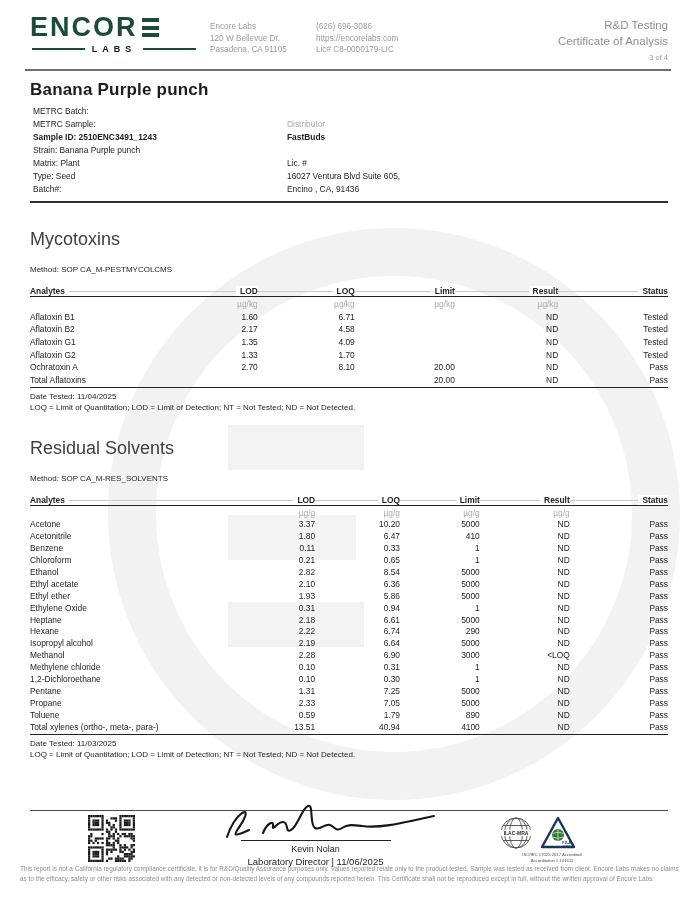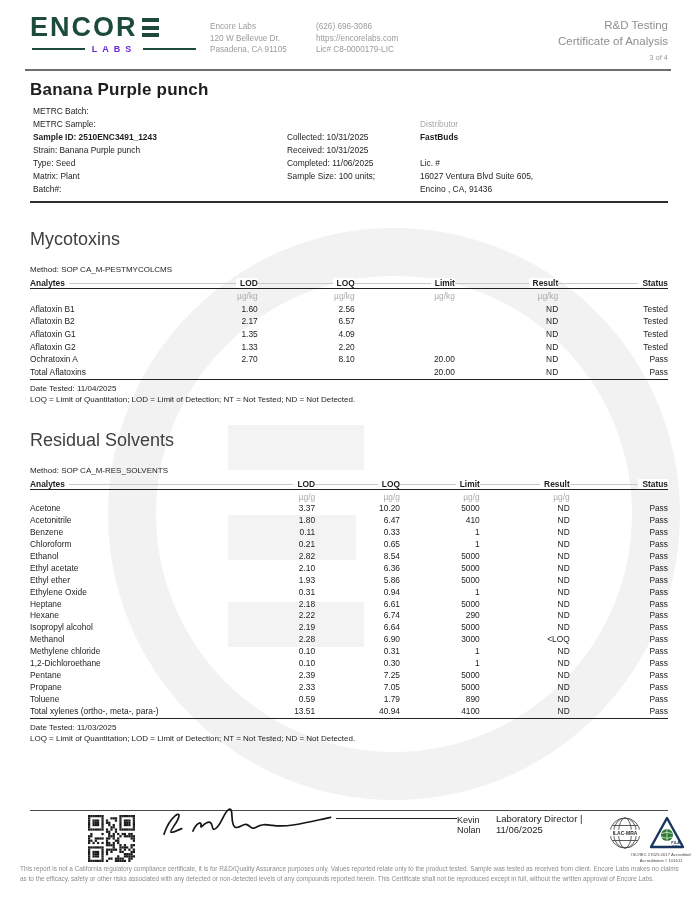--- a/index.html
+++ b/index.html
@@ -15,21 +15,21 @@
   .wm-bar.b3{top:602px;}
 
   .content{position:relative;z-index:1;padding:14px 28px 0 30px;}
 
   
   .header{display:flex;align-items:flex-start;}
   .logo-block{width:168px;flex:none;}
   .logo-line1{display:flex;align-items:center;color:#1d4b3a;font-weight:700;font-size:27px;letter-spacing:2px;line-height:1;}
   .logo-e{display:inline-flex;flex-direction:column;justify-content:space-between;height:19px;width:17px;margin-left:4px;}
   .logo-e i{display:block;height:4px;background:#1d4b3a;}
-  .logo-labs{display:flex;align-items:center;color:#6d28d9;margin-top:3px;padding:0 2px;}
+  .logo-labs{display:flex;align-items:center;color:#0f172a;margin-top:3px;padding:0 2px;}
   .logo-labs .rule{flex:1;height:2px;background:#1d4b3a;}
   .logo-labs .labs-text{font-size:9px;font-weight:700;letter-spacing:5px;margin:0 7px;}
   .lab-col{font-size:8.2px;color:#9b9b9b;line-height:1.42;margin-top:7px;}
   .lab-col.addr{margin-left:12px;width:92px;}
   .lab-col.contact{margin-left:14px;}
   .head-right{margin-left:auto;text-align:right;margin-top:4px;}
   .head-right .rt{font-size:11.5px;color:#8f8f8f;line-height:1.35;}
   .head-right .pg{font-size:7.5px;color:#9b9b9b;margin-top:4px;}
   .header-rule{border-bottom:2px solid #6e6e6e;margin:7px -3px 0 -5px;}
 
@@ -41,21 +41,21 @@
   .sample-col.mid{padding-top:26px;}
   .dist-label{color:#a9a9a9;padding-top:13px;}
   .dist-name{font-weight:700;}
   .spacer13{height:13px;}
   .sample-rule{border-bottom:2px solid #2e2e2e;margin-top:5px;}
 
   
   .section{margin-top:26px;}
   .section-title{font-size:18px;color:#404040;}
   .method{font-size:8px;margin-top:15px;}
-  table{width:100%;border-collapse:collapse;table-layout:fixed;margin-top:4px;border-bottom:1.6px solid #222;}
+  table{width:100%;border-collapse:collapse;table-layout:fixed;margin-top:12px;border-bottom:1.6px solid #222;}
   th{font-size:8.4px;font-weight:700;text-align:right;padding:0;
      background-image:linear-gradient(to bottom,transparent 46%,#c9c9c9 46%,#c9c9c9 58%,transparent 58%);}
   th:first-child{text-align:left;}
   th span{background:#fff;display:inline-block;padding-left:4px;}
   th:first-child span{padding:0 4px 0 0;}
   thead tr.cols{border-bottom:1.6px solid #222;}
   tr.units td{color:#ababab;font-size:8.4px;line-height:12.5px;text-align:right;padding:1px 0 0 0;}
   tbody td{font-size:8.4px;text-align:right;padding:0;vertical-align:bottom;white-space:nowrap;overflow:hidden;}
   tbody td:first-child, tr.units td:first-child{text-align:left;}
   .t-myco tbody td{line-height:12.7px;}
@@ -65,21 +65,21 @@
   .t-solv col.c1{width:30%}.t-solv col.c2{width:14.7%}.t-solv col.c3{width:13.3%}
   .t-solv col.c4{width:12.5%}.t-solv col.c5{width:14.1%}.t-solv col.c6{width:15.4%}
   .date-tested{font-size:8px;margin-top:4px;}
   .legend{font-size:8px;margin-top:2px;}
 
   
   .footer{position:absolute;left:30px;right:28px;top:810px;z-index:2;}
   .footer-rule{border-top:1.5px solid #4a4a4a;}
   .footer-row{display:flex;align-items:flex-start;}
   .qr{margin:4px 0 0 58px;flex:none;}
-  .sig-block{flex:1;display:flex;align-items:center;margin-top:-14px;}
+  .sig-block{flex:1;display:flex;flex-direction:column;align-items:center;margin-top:-14px;text-align:center;}
   .sig-line{width:150px;border-top:1.5px solid #222;margin-top:-9px;}
   .sig-name{font-size:9px;margin-top:3px;}
   .sig-title{font-size:9.5px;margin-top:2px;}
   .logos-wrap{flex:none;margin-right:72px;margin-top:4px;}
   .disclaimer{position:absolute;left:20px;right:14px;top:864px;z-index:1;font-size:6.4px;line-height:1.5;color:#8d8d8d;text-align:left;}
 </style>
 </head>
 <body>
 
 <div class="page">
@@ -126,30 +126,23 @@
     <div class="header-rule"></div>
 
     <div class="doc-title">Banana Purple punch</div>
     <div class="sample-grid">
       <div class="sample-col left">
 
       <div class="line">METRC Batch:</div>
           <div class="line">METRC Sample:</div>
           <div class="line">Sample ID: 2510ENC3491_1243</div>
           <div class="line">Strain: Banana Purple punch</div>
+          <div class="line">Matrix: Plant</div>
           <div class="line">Type: Seed</div>
-          <div class="line">Matrix: Plant</div>
           <div class="line">Batch#:</div>
-        </div>
-      <div class="sample-col mid">
-
-      <div class="line">Collected: 10/31/2025</div>
-          <div class="line">Received: 10/31/2025</div>
-          <div class="line">Completed: 11/06/2025</div>
-          <div class="line">Sample Size: 100 units;</div>
         </div>
       <div class="sample-col right">
         <div class="line dist-label">Distributor</div>
         <div class="line dist-name">FastBuds</div>
         <div class="spacer13"></div>
         <div class="line">Lic. #</div>
         <div class="line">16027 Ventura Blvd Suite 605,</div>
         <div class="line">Encino , CA, 91436</div>
       </div>
     </div>
@@ -183,45 +176,45 @@
             <td>µg/kg</td>
             <td>µg/kg</td>
             <td></td>
           </tr>
         </thead>
         <tbody>
 
         <tr>
             <td>Aflatoxin B1</td>
             <td>1.60</td>
-            <td>2.56</td>
+            <td>6.71</td>
             <td></td>
             <td>ND</td>
             <td>Tested</td>
           </tr>
             <tr>
             <td>Aflatoxin B2</td>
             <td>2.17</td>
-            <td>6.57</td>
+            <td>4.58</td>
             <td></td>
             <td>ND</td>
             <td>Tested</td>
           </tr>
             <tr>
             <td>Aflatoxin G1</td>
             <td>1.35</td>
             <td>4.09</td>
             <td></td>
             <td>ND</td>
             <td>Tested</td>
           </tr>
             <tr>
             <td>Aflatoxin G2</td>
             <td>1.33</td>
-            <td>2.20</td>
+            <td>1.70</td>
             <td></td>
             <td>ND</td>
             <td>Tested</td>
           </tr>
             <tr>
             <td>Ochratoxin A</td>
             <td>2.70</td>
             <td>8.10</td>
             <td>20.00</td>
             <td>ND</td>
@@ -380,21 +373,21 @@
             <tr>
             <td>1,2-Dichloroethane</td>
             <td>0.10</td>
             <td>0.30</td>
             <td>1</td>
             <td>ND</td>
             <td>Pass</td>
           </tr>
             <tr>
             <td>Pentane</td>
-            <td>2.39</td>
+            <td>1.31</td>
             <td>7.25</td>
             <td>5000</td>
             <td>ND</td>
             <td>Pass</td>
           </tr>
             <tr>
             <td>Propane</td>
             <td>2.33</td>
             <td>7.05</td>
             <td>5000</td>

